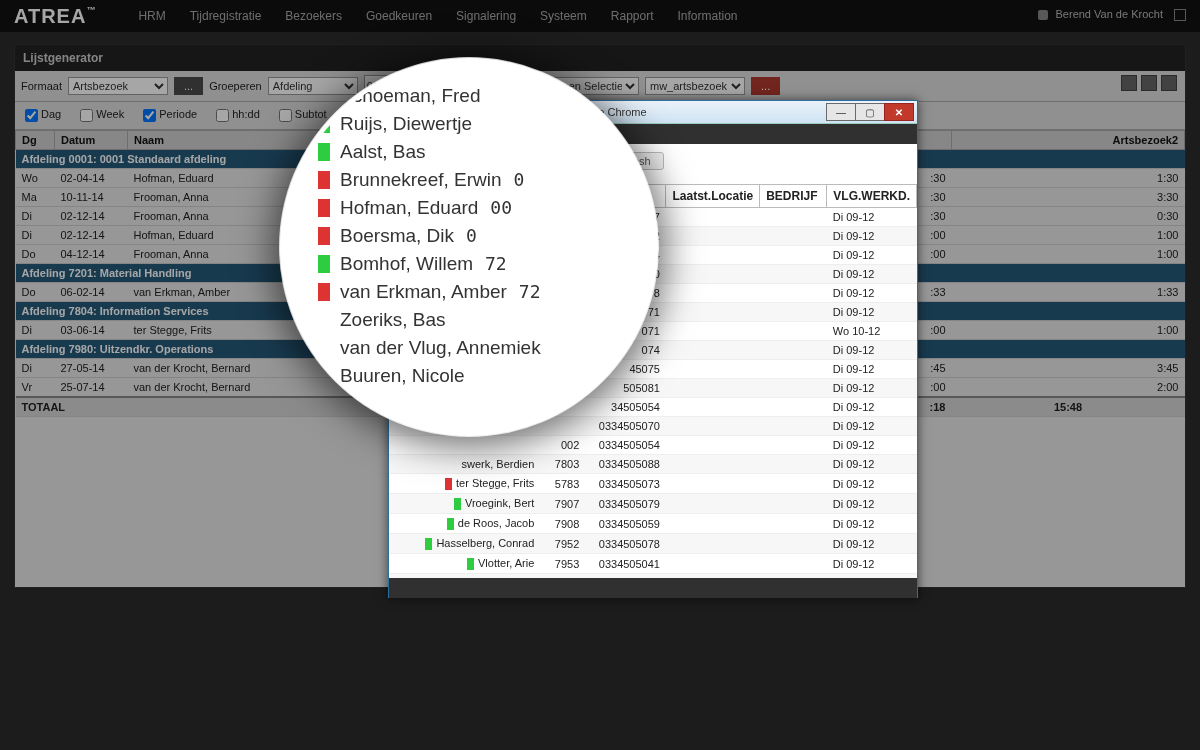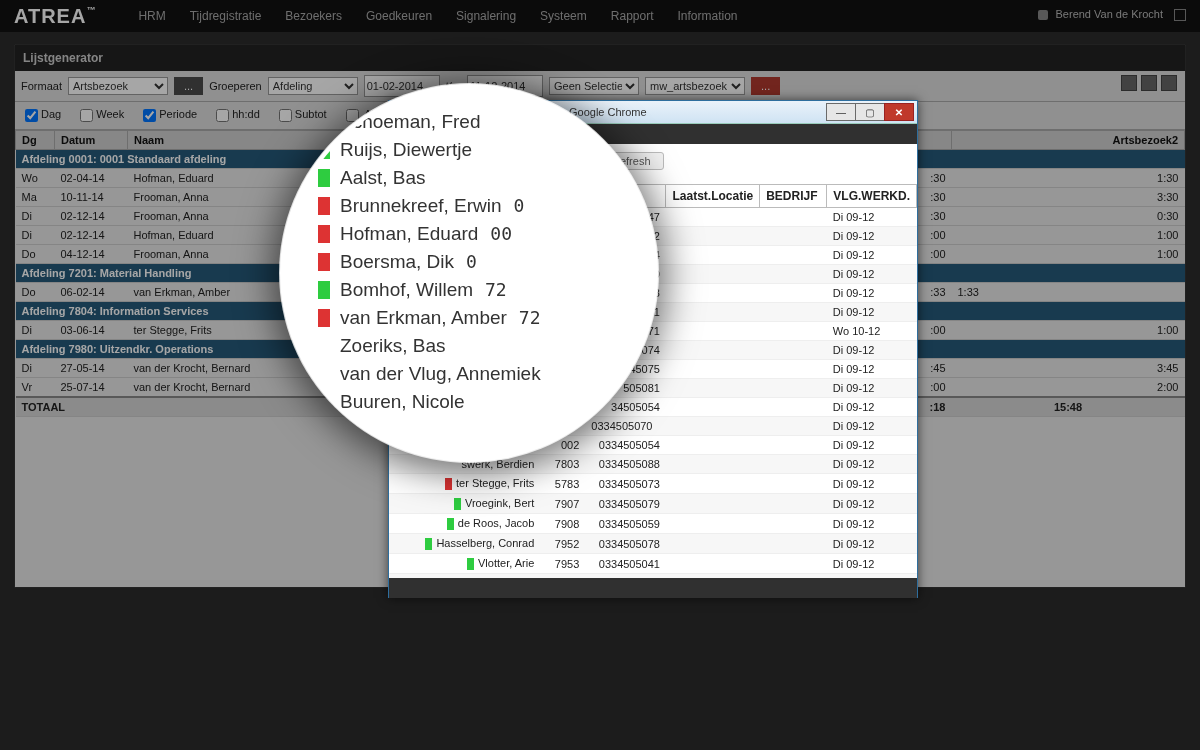--- a/index.html
+++ b/index.html
@@ -40,21 +40,21 @@
   .popup .dark-head{height:20px;background:#303030}
   .popup .refresh{position:absolute;left:210px;top:28px;background:#f0f0f0;border:1px solid #bbb;color:#555;padding:2px 12px;font-size:11px;border-radius:3px;cursor:pointer}
   .popup table{width:100%;border-collapse:collapse;font-size:11px;color:#222;margin-top:40px}
   .popup th{background:#fff;border:1px solid #bbb;padding:4px 6px;text-align:left;font-weight:bold;font-size:12px}
   .popup td{border-bottom:1px solid #eee;padding:3px 6px}
   .popup tr:nth-child(even) td{background:#f7f7f7}
   .stat{display:inline-block;width:7px;height:12px;vertical-align:middle;margin-right:4px}
   .g{background:#2ecc40}.r{background:#d33}
   .dark-foot{height:20px;background:#303030;width:100%;position:absolute;bottom:0}
   
-  .lens{position:absolute;left:280px;top:84px;width:370px;height:370px;border-radius:50%;overflow:hidden;background:#fff;box-shadow:0 0 0 1px rgba(255,255,255,.8),0 4px 36px 8px rgba(0,0,0,.55);border:4px solid rgba(255,255,255,.4)}
+  .lens{position:absolute;left:280px;top:58px;width:370px;height:370px;border-radius:50%;overflow:hidden;background:#fff;box-shadow:0 0 0 1px rgba(255,255,255,.8),0 4px 36px 8px rgba(0,0,0,.55);border:4px solid rgba(255,255,255,.4)}
   .lens-inner{width:100%;height:100%;overflow:hidden}
   .lens ul{list-style:none;margin:0;padding:20px 0 0 56px}
   .lens li{font-size:19px;color:#333;font-family:Arial;line-height:28px;white-space:nowrap;position:relative}
   .lens li .lstat{position:absolute;left:-22px;top:5px;width:12px;height:18px}
   .lens .trail{font-family:monospace;font-size:18px;color:#333;margin-left:12px}
 </style>
 </head>
 <body>
 
 <div class="topbar">
@@ -158,21 +158,21 @@
             <td style="text-align:right">1:00</td>
           </tr>
           <tr class="sect">
             <td colspan="5">Afdeling 7201: Material Handling</td>
           </tr>
           <tr>
             <td>Do</td>
             <td>06-02-14</td>
             <td>van Erkman, Amber</td>
             <td style="text-align:right">:33</td>
-            <td style="text-align:left">1:33</td>
+            <td style="text-align:right">1:33</td>
           </tr>
           <tr class="sect">
             <td colspan="5">Afdeling 7804: Information Services</td>
           </tr>
           <tr>
             <td>Di</td>
             <td>03-06-14</td>
             <td>ter Stegge, Frits</td>
             <td style="text-align:right">:00</td>
             <td style="text-align:right">1:00</td>
@@ -315,21 +315,21 @@
             <td style="text-align:right;padding-right:2px"></td>
             <td style="text-align:right"></td>
             <td style="text-align:right">34505054</td>
             <td></td>
             <td></td>
             <td>Di 09-12</td>
           </tr>
           <tr>
             <td style="text-align:right;padding-right:2px"></td>
             <td style="text-align:right"></td>
-            <td style="">0334505070</td>
+            <td style="text-align:right">0334505070</td>
             <td></td>
             <td></td>
             <td>Di 09-12</td>
           </tr>
           <tr>
             <td style="text-align:right;padding-right:2px"></td>
             <td style="text-align:right">002</td>
             <td style="text-align:right">0334505054</td>
             <td></td>
             <td></td>

